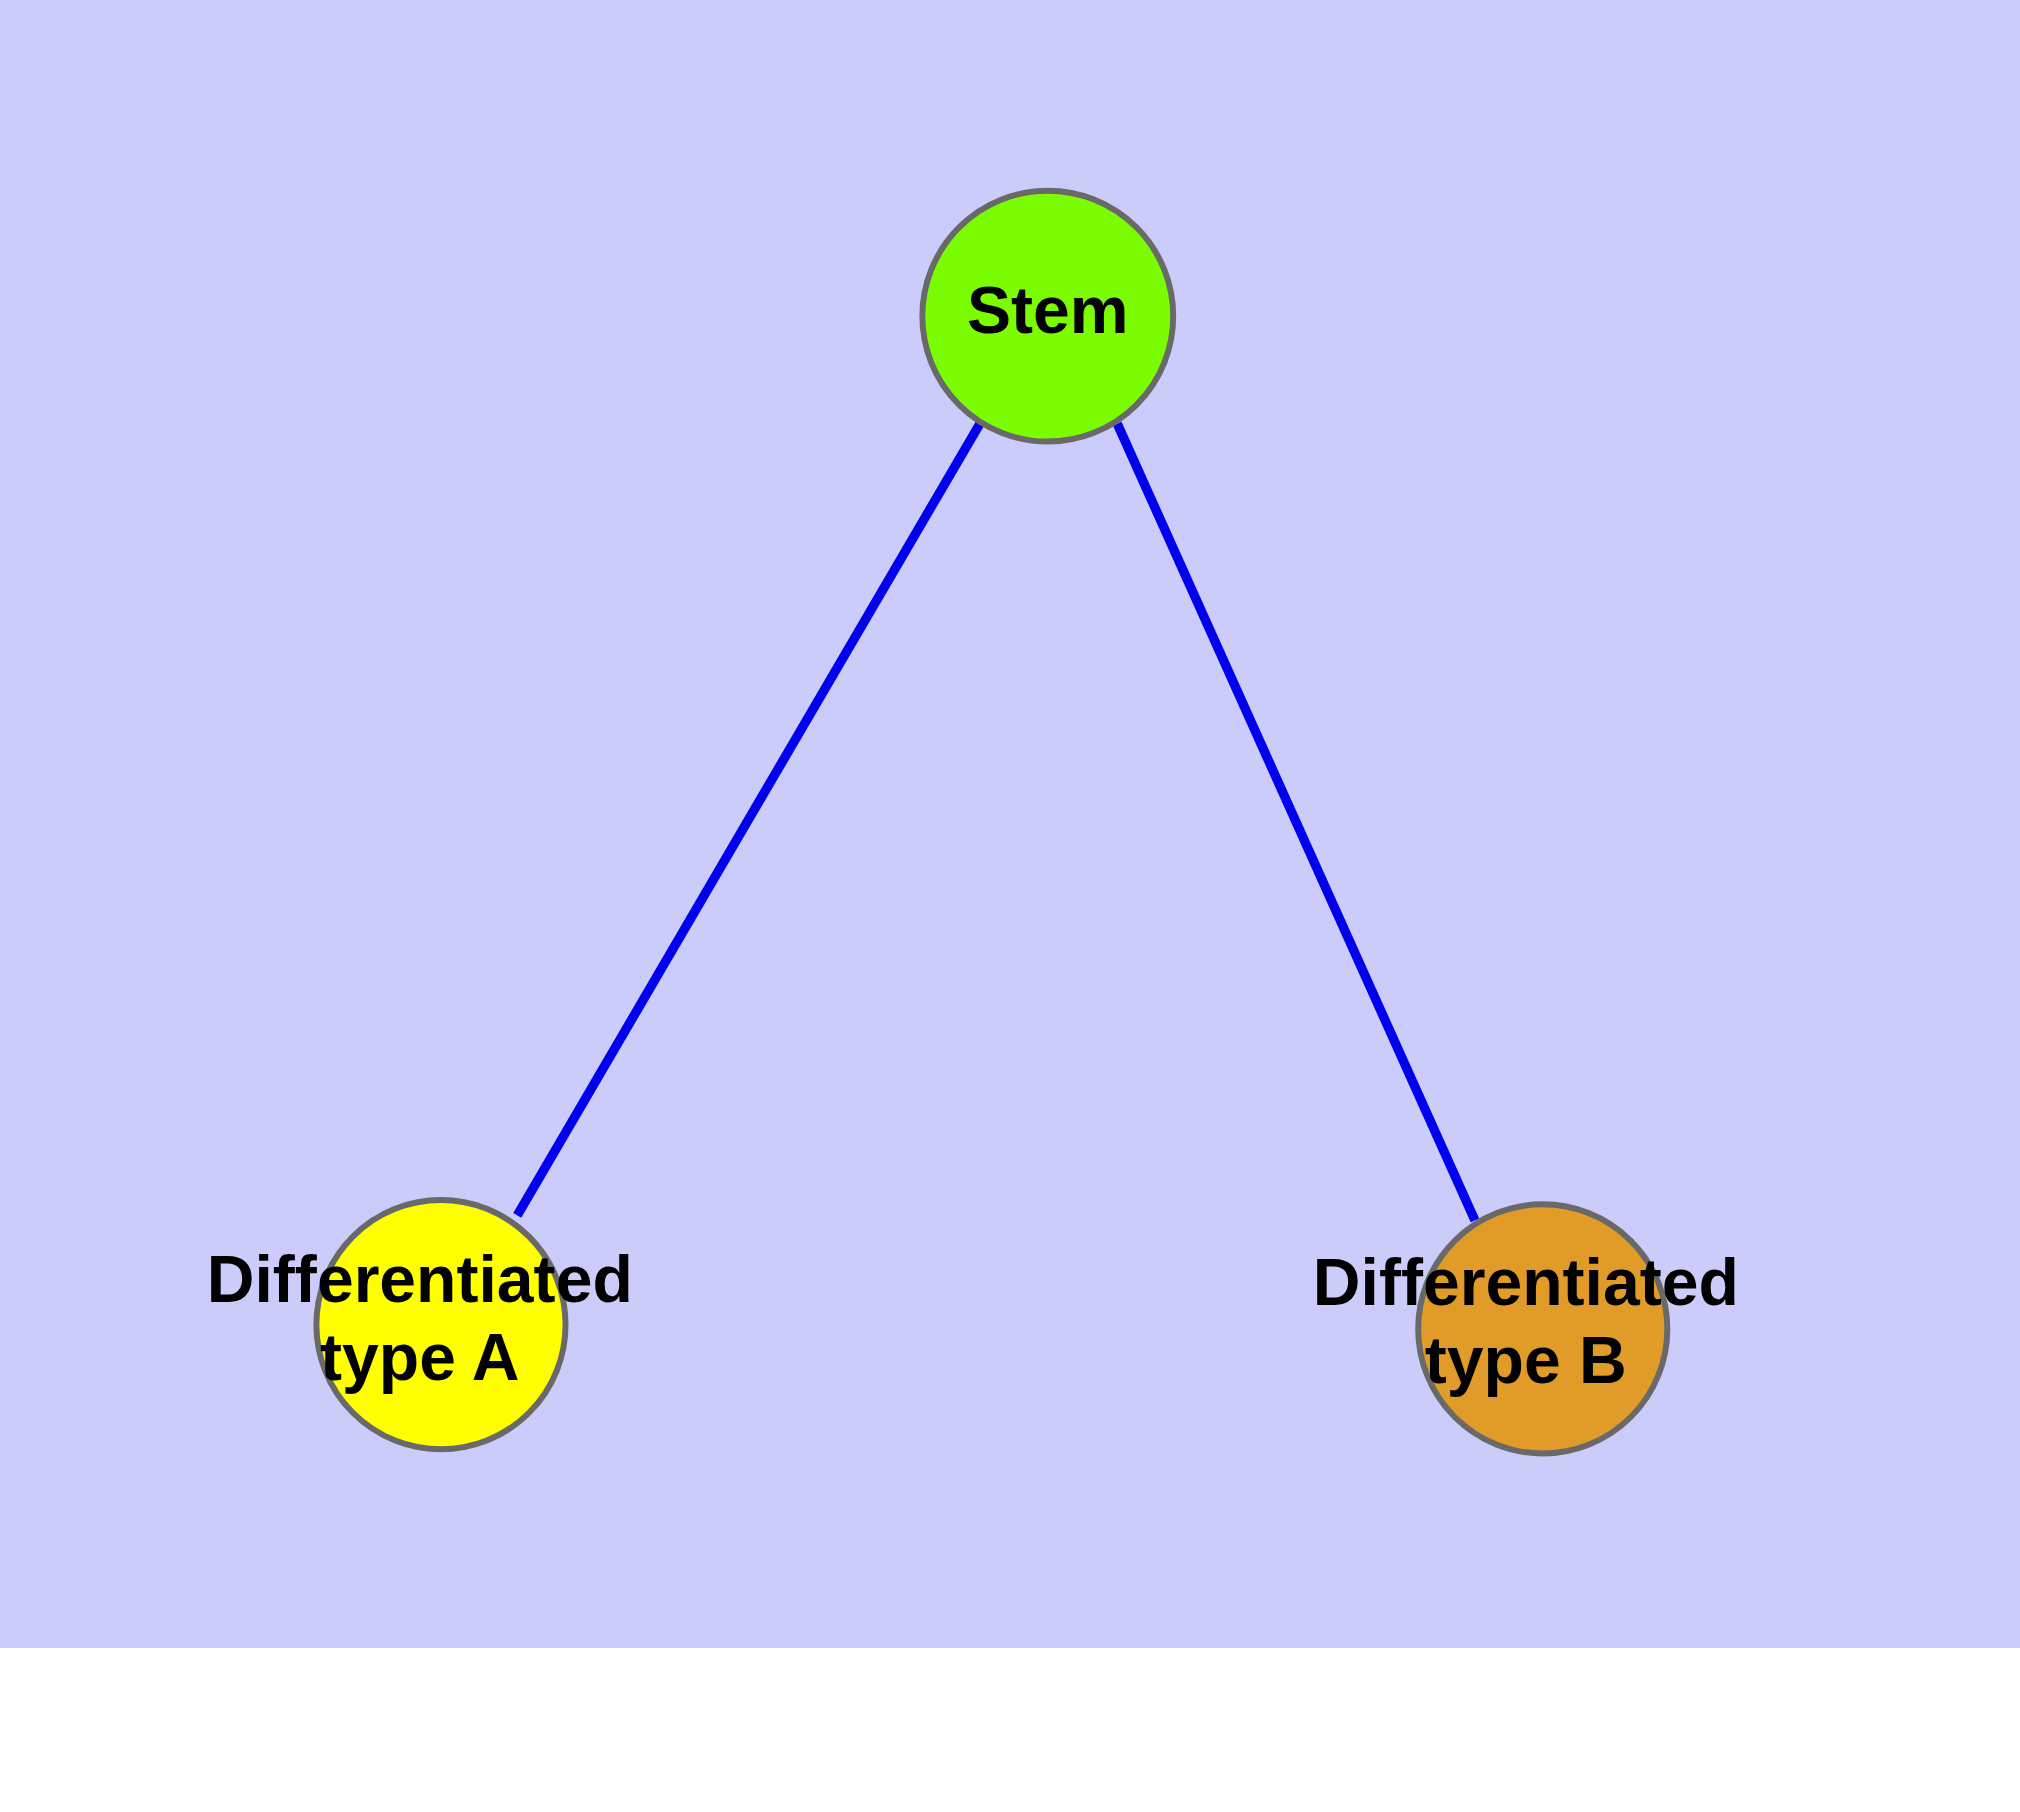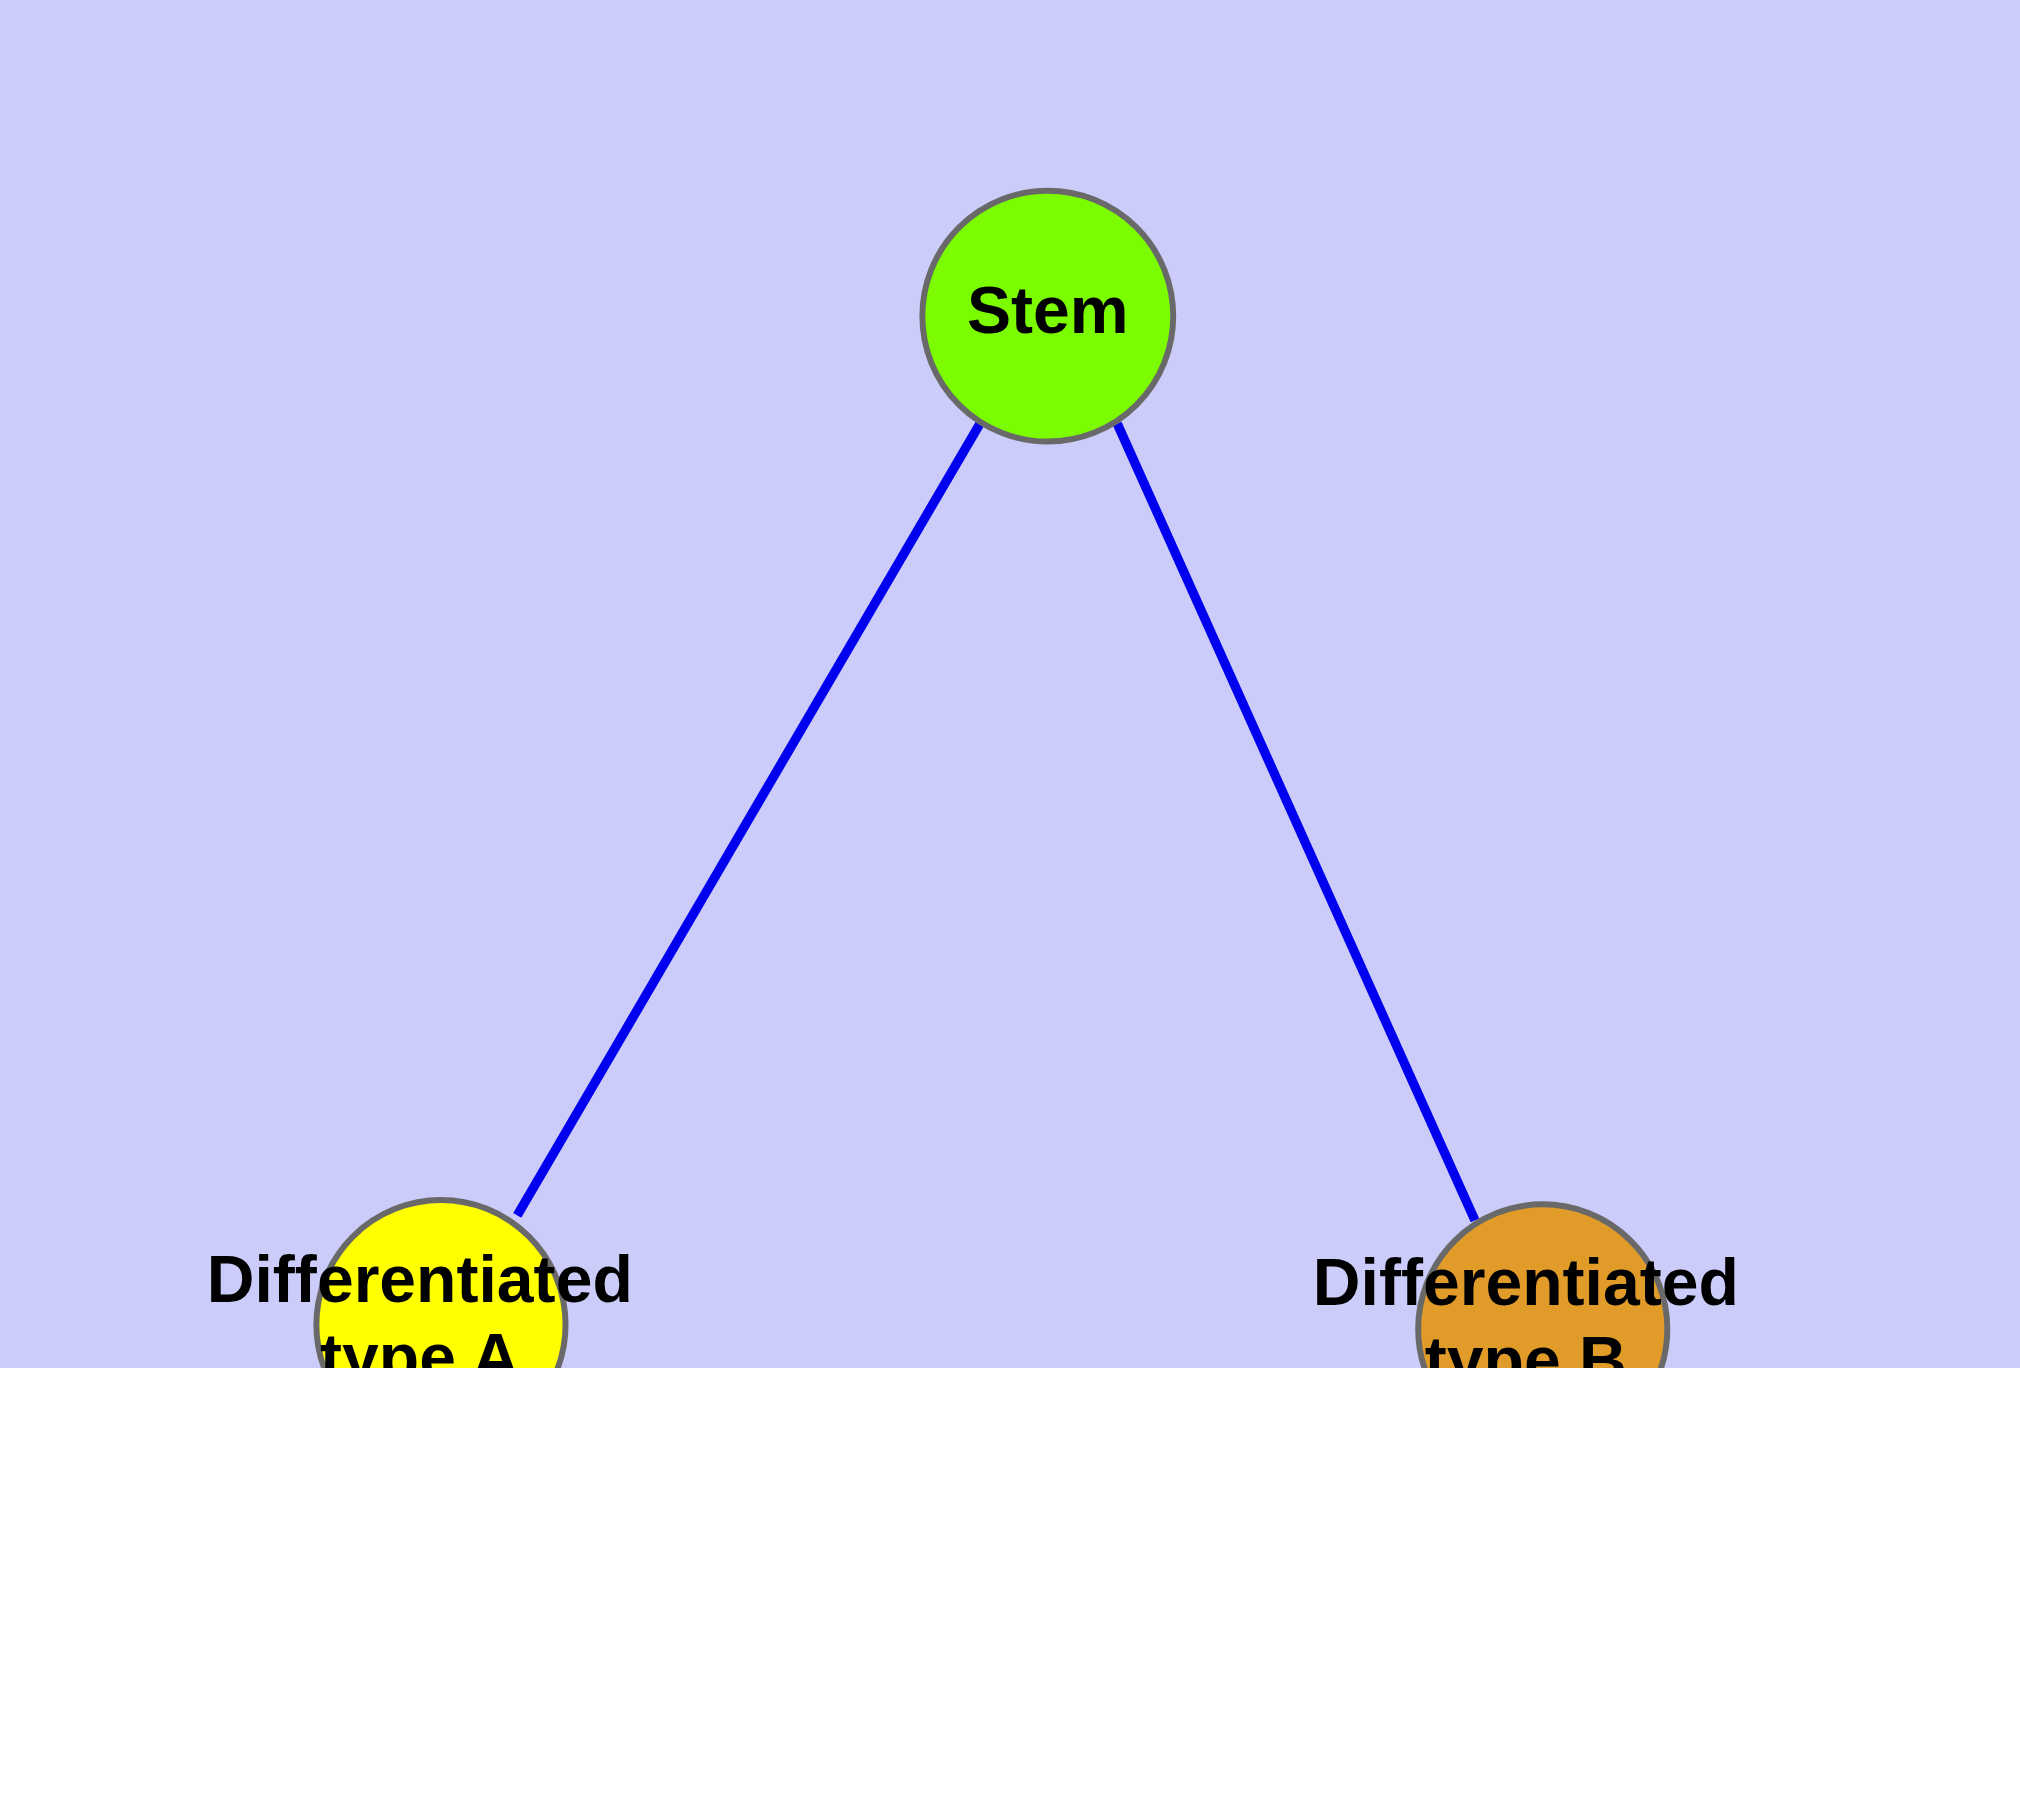--- a/index.html
+++ b/index.html
@@ -30,21 +30,21 @@
     fill: #000000;
     text-anchor: middle;
     dominant-baseline: middle;
     pointer-events: none;
     white-space: pre;
   }
 </style>
 </head>
 <body>
 
-<div id="canvas" style="width: 2021px; height: 1368px; background: rgb(204, 204, 250); text-align: center;">
+<div id="canvas" style="width: 2021px; height: 1648px; background: rgb(204, 204, 250); text-align: center;">
   <svg id="graph-svg" viewBox="0 0 2384 2138">
     <g id="edges-layer">
         <line x1="1157" y1="498" x2="610" y2="1434" stroke="#0000ee" stroke-width="11" stroke-linecap="butt"></line>
         <line x1="1318" y1="500" x2="1740" y2="1440" stroke="#0000ee" stroke-width="11" stroke-linecap="butt"></line>
       </g>
     <g id="nodes-layer">
         <circle cx="1236" cy="373" r="148" fill="#7cfc00" stroke="#696969" stroke-width="7"></circle>
         <circle cx="520" cy="1563" r="147" fill="#ffff00" stroke="#696969" stroke-width="7"></circle>
         <circle cx="1820" cy="1568" r="147" fill="#e09b28" stroke="#696969" stroke-width="7"></circle>
       </g>

